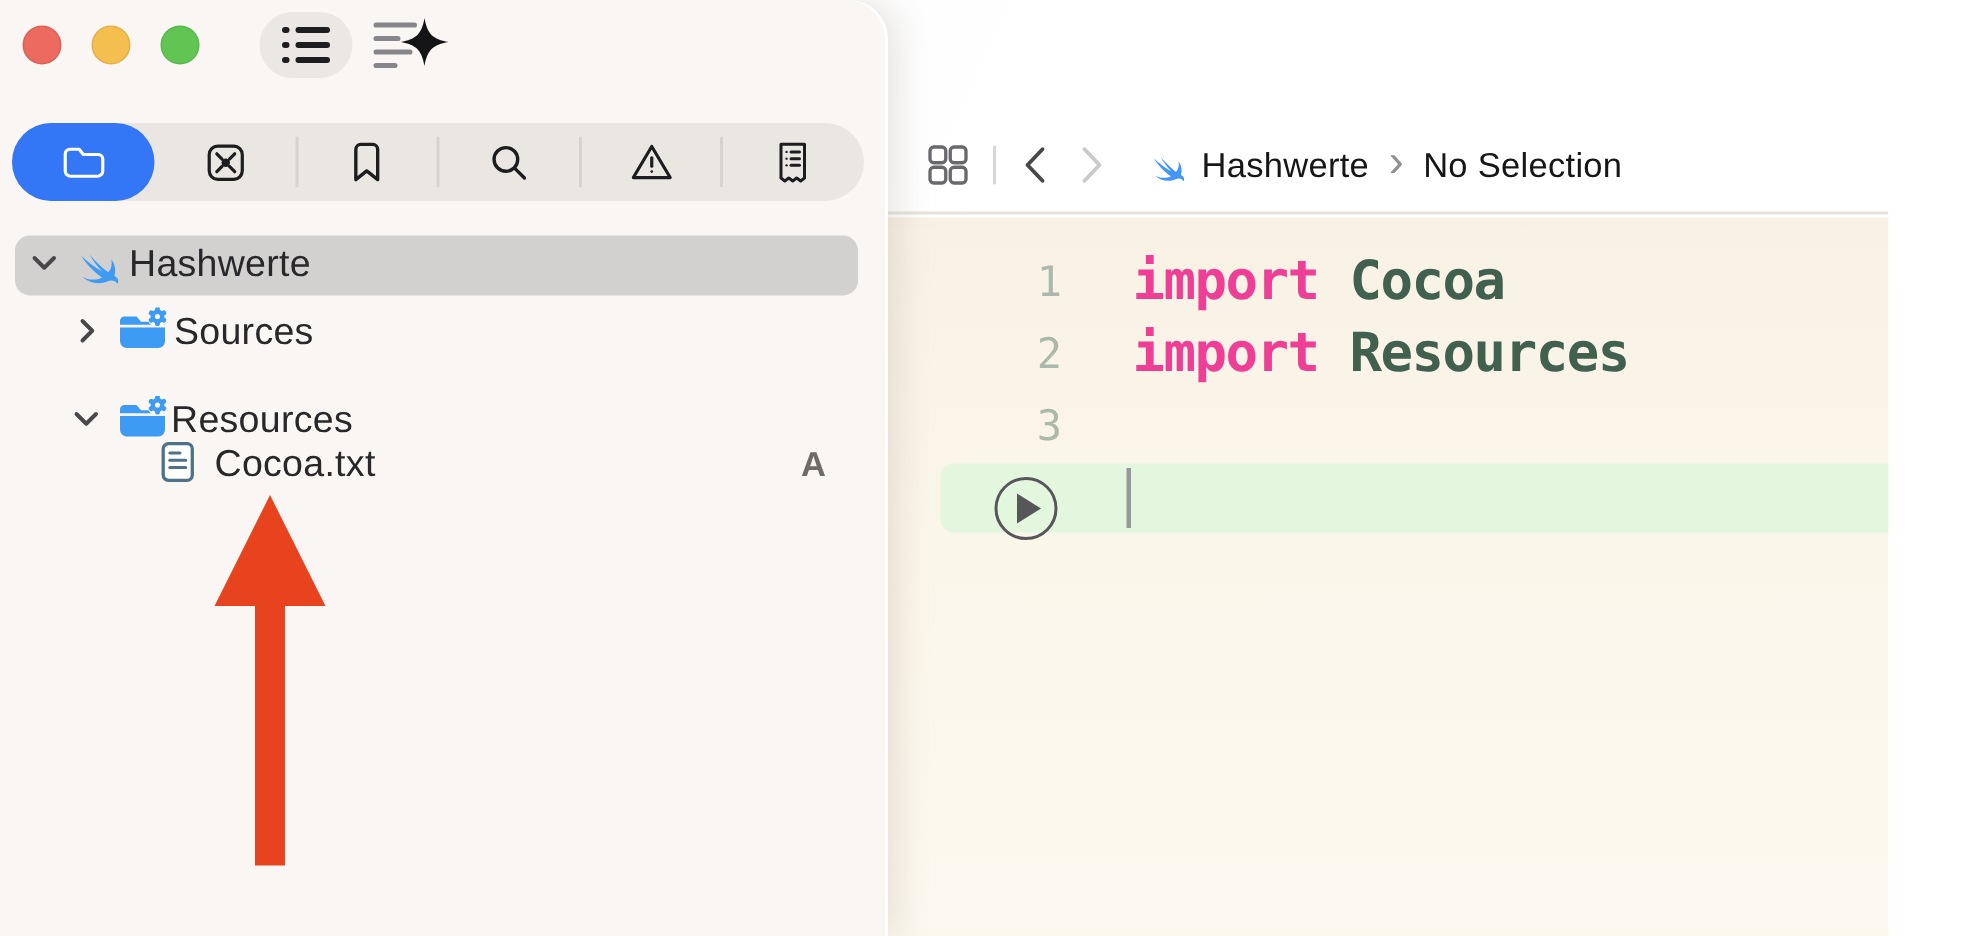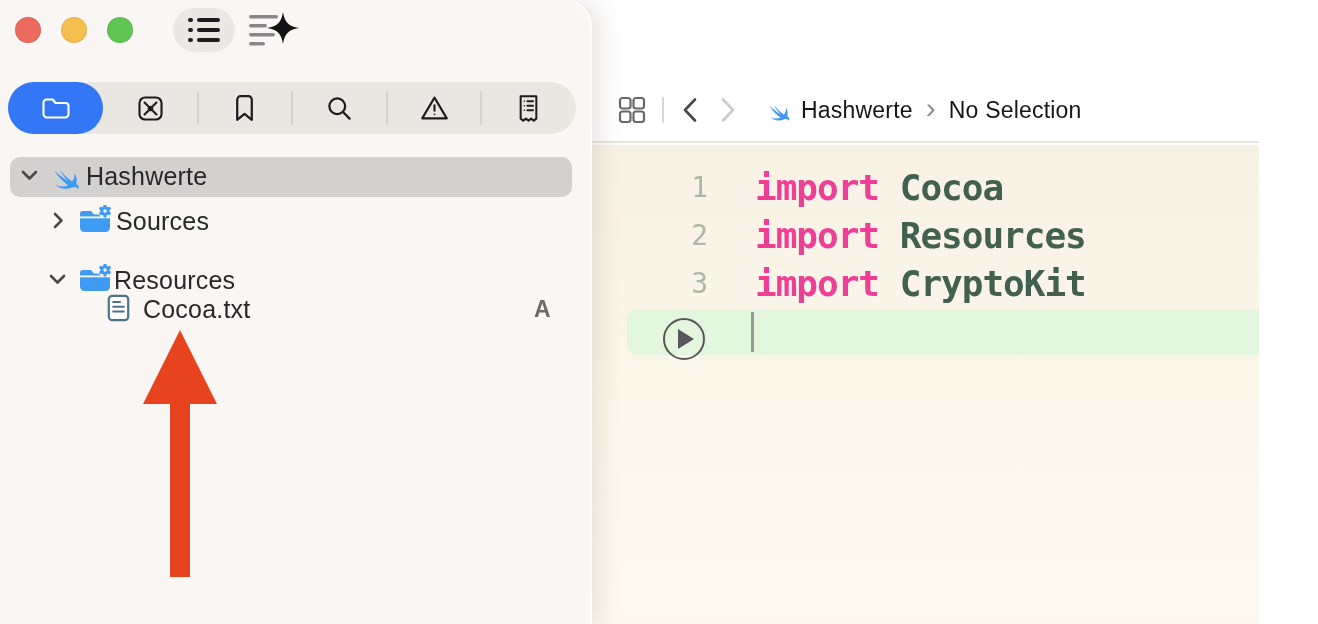--- a/index.html
+++ b/index.html
@@ -124,21 +124,20 @@
       <div class="code-line" style="top:19px;">
         <span class="lnum">1</span>
         <span class="ltext"><span class="tok tok-keyword">import </span><span class="tok tok-name">Cocoa</span></span>
       </div>
       <div class="code-line" style="top:67px;">
         <span class="lnum">2</span>
         <span class="ltext"><span class="tok tok-keyword">import </span><span class="tok tok-name">Resources</span></span>
       </div>
       <div class="code-line" style="top:115px;">
         <span class="lnum">3</span>
-        <span class="ltext"><span class="tok tok-keyword">import </span><span class="tok tok-name">CryptoKit</span></span>
       </div>
       <div class="code-line" style="top:163px;">
         <span class="play-btn">
             <span class="play-tri"></span>
           </span>
         <span class="caret"></span>
       </div>
     </div>
   </div>
 

